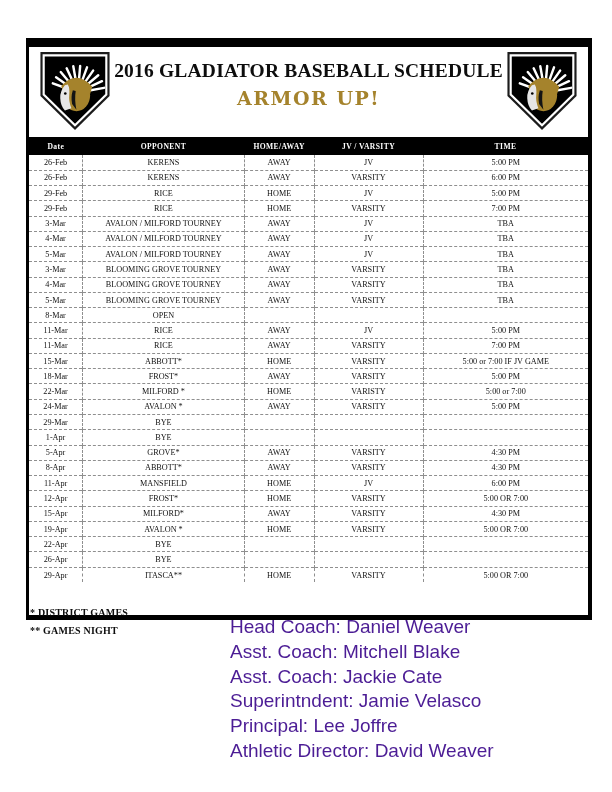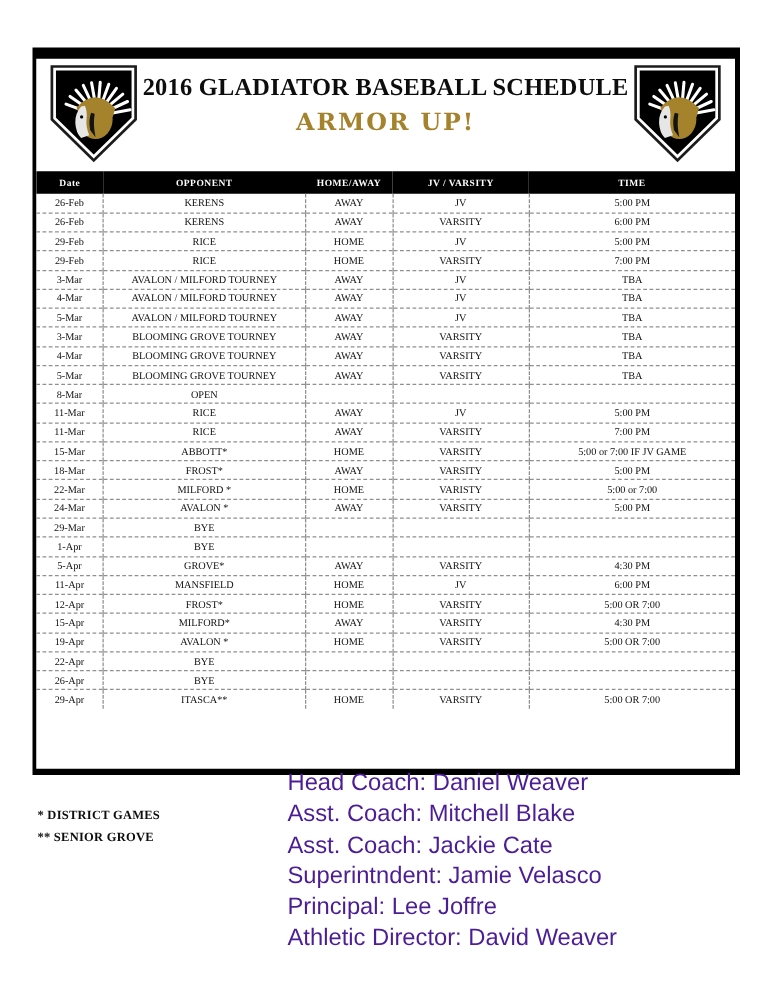--- a/index.html
+++ b/index.html
@@ -38,21 +38,21 @@
     letter-spacing: 0.4px; font-family: "Liberation Serif", serif;
   }
   table.sched td {
     font-size: 8.2px; text-align: center; height: 15.27px;
     padding: 0 2px; color: #111; white-space: nowrap; overflow: hidden;
   }
   table.sched tbody tr + tr td { border-top: 1px dashed var(--line); }
   table.sched tbody td + td { border-left: 1px dashed var(--line); }
 
   .legend {
-    position: absolute; left: 30px; top: 644px;
+    position: absolute; left: 30px; top: 604px;
     font-family: "Liberation Serif", serif; font-weight: bold;
     font-size: 10px; color: #0d0d0d; line-height: 18px; letter-spacing: 0.2px;
   }
   .staff {
     position: absolute; left: 230px; top: 615px;
     font-family: "Liberation Sans", sans-serif;
     font-size: 19px; color: #4c1d95; line-height: 24.8px;
   }
 </style>
 </head>
@@ -252,20 +252,27 @@
             <td></td>
           </tr>
           <tr>
             <td>5-Apr</td>
             <td>GROVE*</td>
             <td>AWAY</td>
             <td>VARSITY</td>
             <td>4:30 PM</td>
           </tr>
           <tr>
+            <td>8-Apr</td>
+            <td>ABBOTT*</td>
+            <td>AWAY</td>
+            <td>VARSITY</td>
+            <td>4:30 PM</td>
+          </tr>
+          <tr>
             <td>11-Apr</td>
             <td>MANSFIELD</td>
             <td>HOME</td>
             <td>JV</td>
             <td>6:00 PM</td>
           </tr>
           <tr>
             <td>12-Apr</td>
             <td>FROST*</td>
             <td>HOME</td>
@@ -307,21 +314,21 @@
             <td>VARSITY</td>
             <td>5:00 OR 7:00</td>
           </tr>
         </tbody>
     </table>
 
   </div>
 
   <div class="legend">
     <div>* DISTRICT GAMES</div>
-    <div>** SENIOR GROVE</div>
+    <div>** GAMES NIGHT</div>
   </div>
 
   <div class="staff" id="staff-list">
       <div>Head Coach: Daniel Weaver</div>
       <div>Asst. Coach: Mitchell Blake</div>
       <div>Asst. Coach: Jackie Cate</div>
       <div>Superintndent: Jamie Velasco</div>
       <div>Principal: Lee Joffre</div>
       <div>Athletic Director: David Weaver</div>
     </div>

